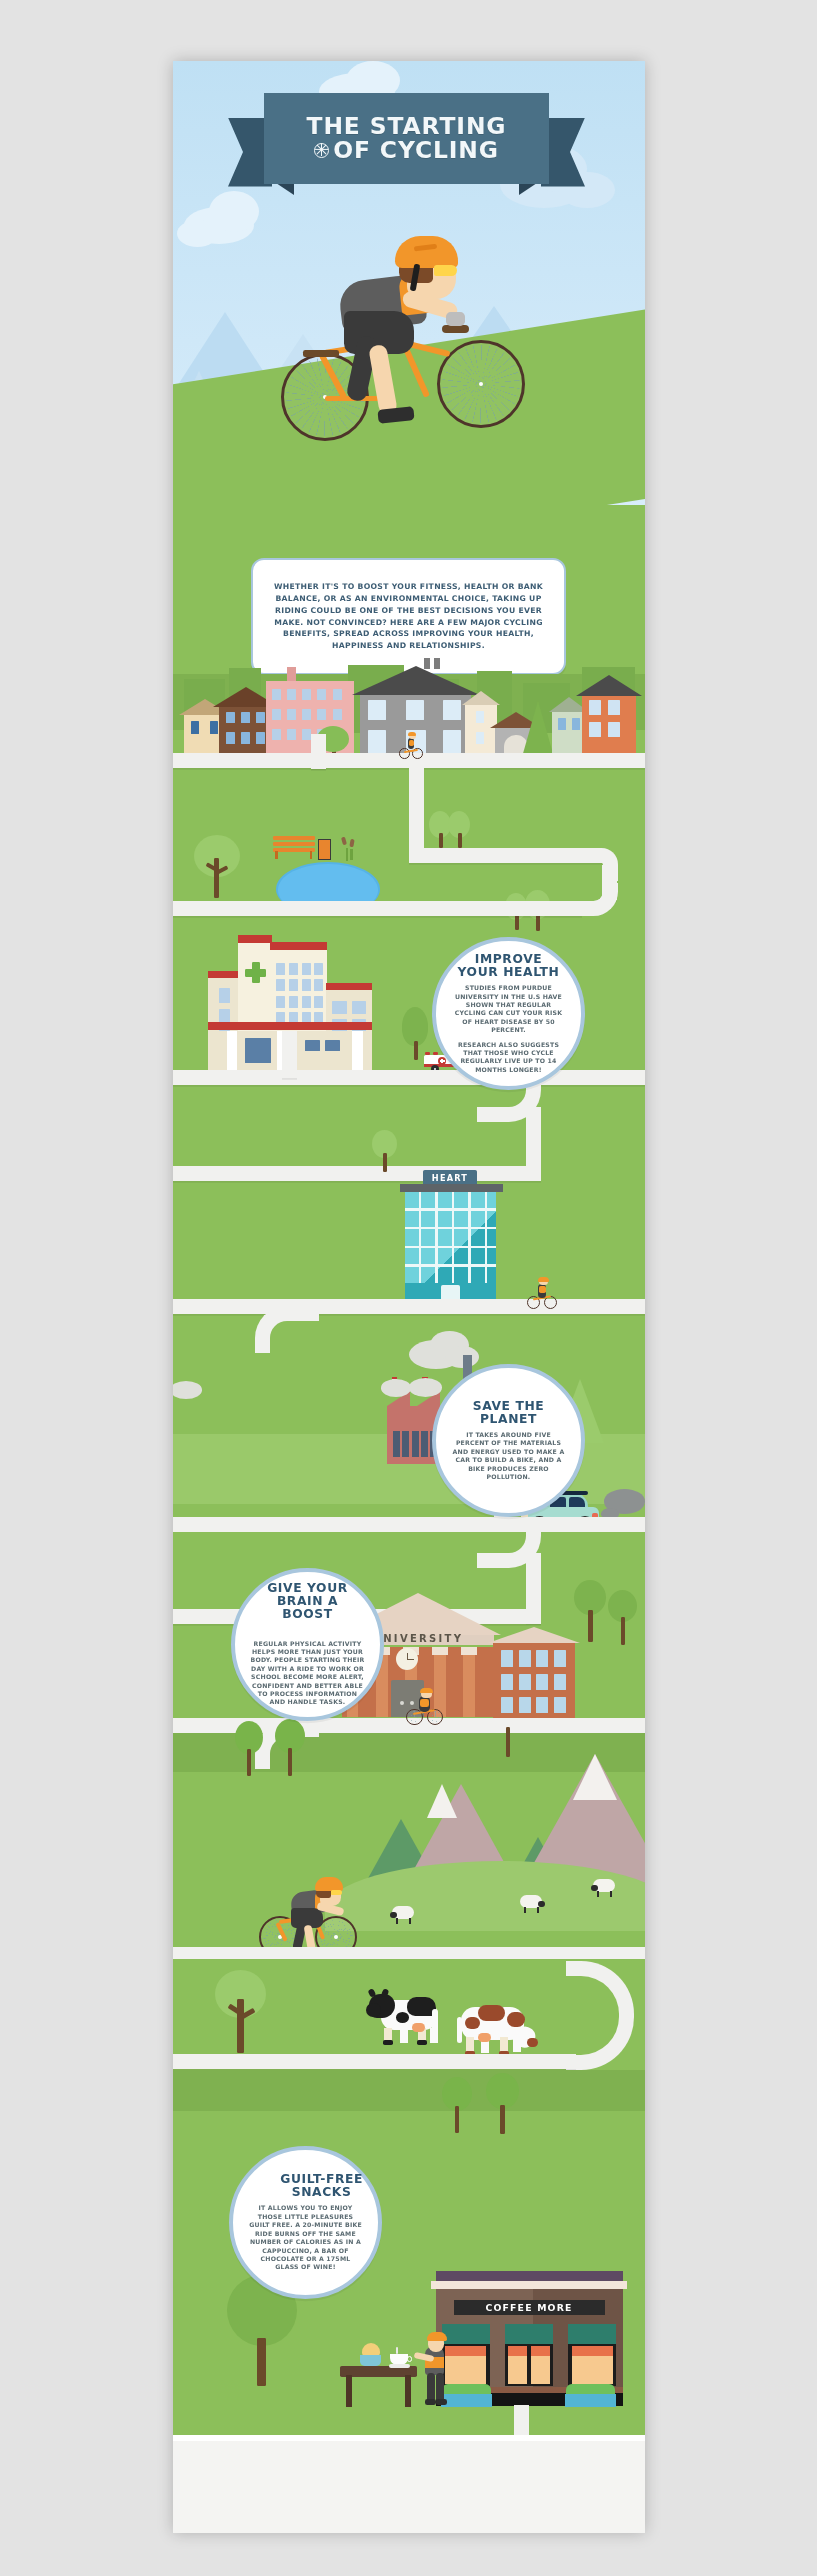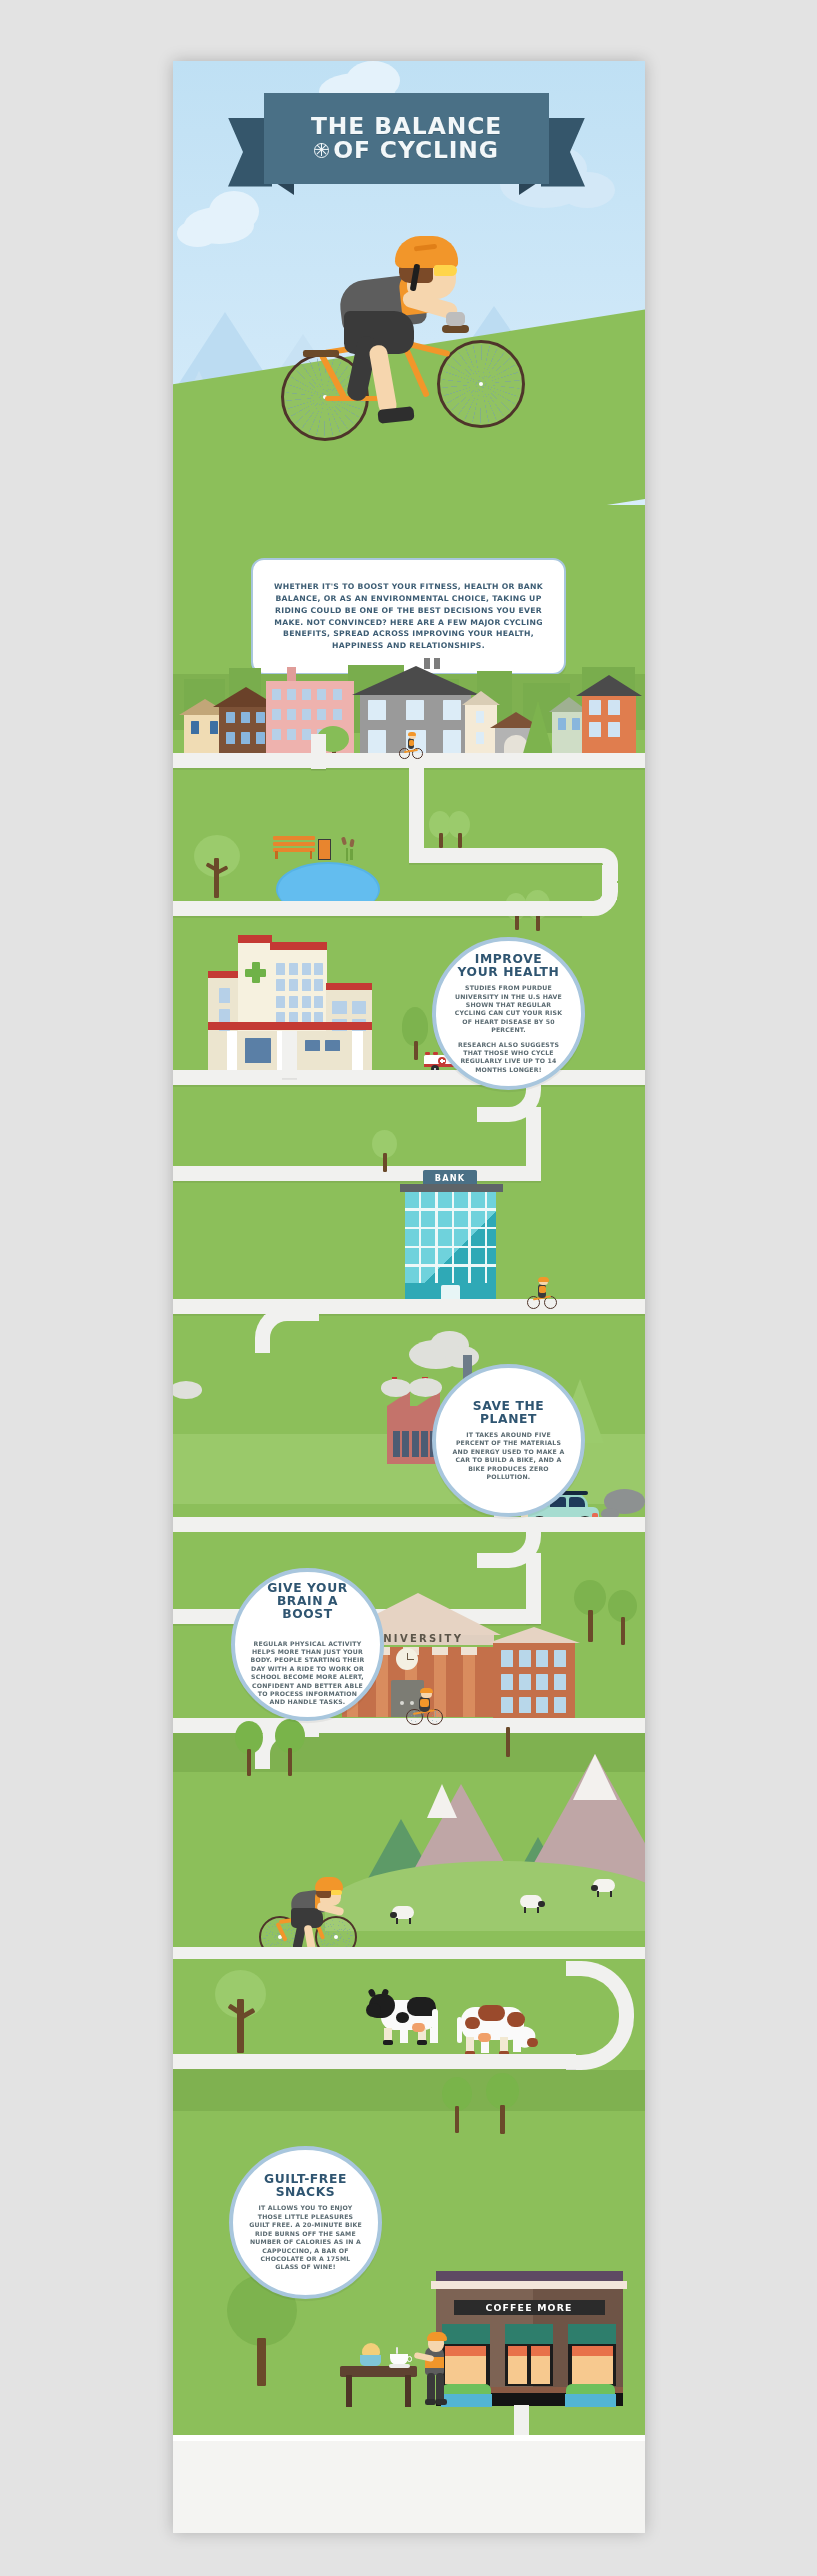--- a/index.html
+++ b/index.html
@@ -174,21 +174,21 @@
     <div class="fir" style="left:34px;top:325px;border-left-width:15px;border-right-width:15px;border-bottom-width:33px;"></div>
     <div class="fir" style="left:417px;top:304px;border-left-width:17.5px;border-right-width:17.5px;border-bottom-width:36px;"></div>
 
     <div class="banner">
       <div class="tail l"></div>
       <div class="tail r"></div>
       <div class="fold l"></div>
       <div class="fold r"></div>
       <div class="plate"></div>
       <div class="banner-title">
-        <span class="l1">THE BALANCE</span>
+        <span class="l1">THE STARTING</span>
         <span class="l2">
           <span class="wheel-glyph">
                 <i></i>
                 <i class="b"></i>
               </span>
           <span>OF CYCLING</span>
         </span>
       </div>
     </div>
 
@@ -453,21 +453,21 @@
 
   <div class="band grass" style="top:1078px;height:187px;"></div>
   <div class="road-corner" style="left:304px;top:1014px;width:64px;height:47px;border-radius:0 0 32px 0;border-left:none;border-top:none;"></div>
   <div class="road road-v" style="left:353px;top:1046px;height:64px;"></div>
   <div class="road road-h" style="left:0px;top:1105px;width:368px;"></div>
 
   <div class="tree" style="left:199px;top:1069px;width:26px;height:42px;">
     <div class="crown lt" style="left:0;top:0;width:24.5px;height:28px;"></div>
     <div class="trunk" style="left:11px;top:23.4px;width:3.5px;height:18.7px;"></div>
   </div>
-  <div class="sign" style="left:250px;top:1109px;width:54px;height:16.4px;background:#4a7086;border-radius:1.8px;font-size:8.2px;">BANK</div>
+  <div class="sign" style="left:250px;top:1109px;width:54px;height:16.4px;background:#4a7086;border-radius:1.8px;font-size:8.2px;">HEART</div>
   <div class="bldg" style="left:227px;top:1123px;width:103px;height:8.2px;background:#5e6468;"></div>
   <div class="bldg" style="left:232px;top:1131px;width:91px;height:110px;background:#56c0cd;overflow:hidden;">
     <div style="position:absolute;left:0;top:0;width:91px;height:110px;background:
        repeating-linear-gradient(to right, rgba(255,255,255,0) 0 14px, #eef8f8 14px 16.4px),
        repeating-linear-gradient(to bottom, rgba(255,255,255,0) 0 16.4px, #eef8f8 16.4px 18.7px),
        linear-gradient(135deg,#6fd2dc 0 55%, #2fa9b6 55% 100%);"></div>
   </div>
   <div class="bldg" style="left:232px;top:1222px;width:91px;height:18.7px;background:#2fa9b6;">
     <div style="position:absolute;left:36px;top:2.3px;width:18.7px;height:16.4px;background:#e7f5f6;border-radius:1.8px 1.8px 0 0;"></div>
   </div>
@@ -790,21 +790,21 @@
     <div class="rider-part" style="left:9.3px;top:23.4px;width:18.7px;height:10.5px;background:#f2962a;"></div>
     <div class="rider-part" style="left:-2.3px;top:20px;width:20px;height:6.4px;background:#f6d6ae;border-radius:3.5px;transform:rotate(12deg);"></div>
     <div class="rider-part" style="left:10.5px;top:39px;width:8.2px;height:29px;background:#3a3a3a;border-radius:3.5px;"></div>
     <div class="rider-part" style="left:20px;top:39px;width:8.2px;height:29px;background:#3a3a3a;border-radius:3.5px;"></div>
     <div class="rider-part" style="left:9.3px;top:65px;width:10.5px;height:5.8px;background:#2e2e2e;border-radius:2.3px;"></div>
     <div class="rider-part" style="left:20px;top:65px;width:10.5px;height:5.8px;background:#2e2e2e;border-radius:2.3px;"></div>
     <div class="rider-part" style="left:11.7px;top:1.2px;width:16.4px;height:16.4px;background:#f6d6ae;border-radius:7.6px;"></div>
     <div class="rider-part" style="left:10.5px;top:-2.3px;width:20px;height:9.3px;background:#f2962a;border-radius:10px 10px 2.3px 2.3px;"></div>
   </div>
 
-  <div class="bubble" style="left:56px;top:2085px;">
+  <div class="bubble" style="left:56px;top:2085px;align-items:flex-end;">
     <h3>
       <span>GUILT-FREE</span><br><span>SNACKS</span>
     </h3>
     <p>IT ALLOWS YOU TO ENJOY THOSE LITTLE PLEASURES GUILT FREE. A 20-MINUTE BIKE RIDE BURNS OFF THE SAME NUMBER OF CALORIES AS IN A CAPPUCCINO, A BAR OF CHOCOLATE OR A 175ML GLASS OF WINE!</p>
   </div>
 
   <div class="band" style="top:2379px;height:93px;background:#f4f4f2;"></div>
   <div class="band" style="top:2374px;height:5.8px;background:#ffffff;"></div>
 
  </div>

